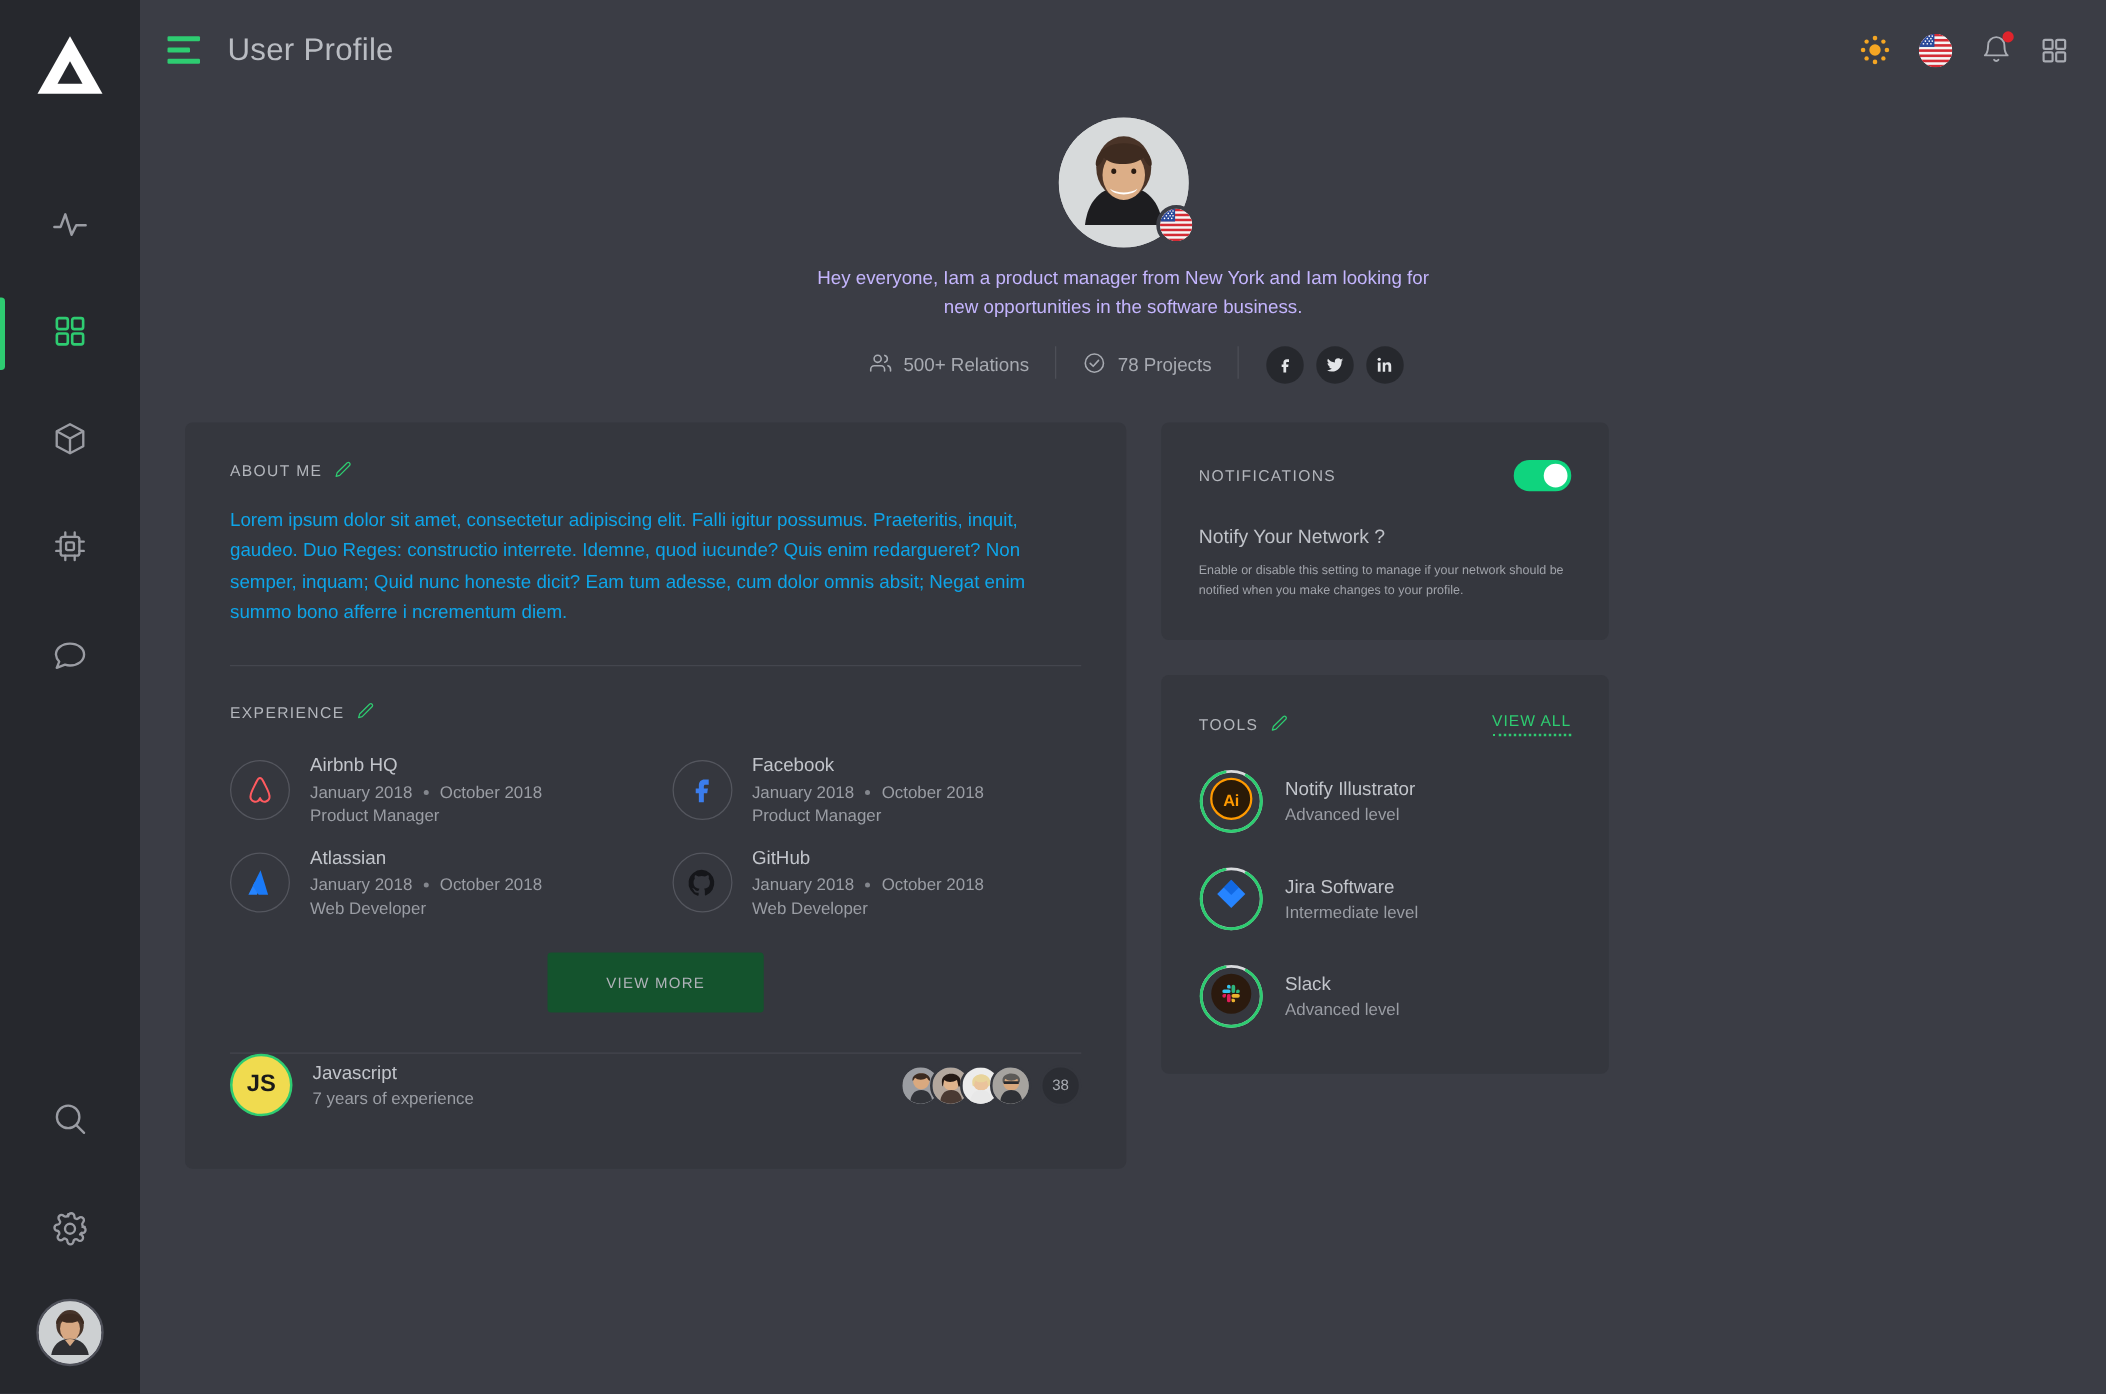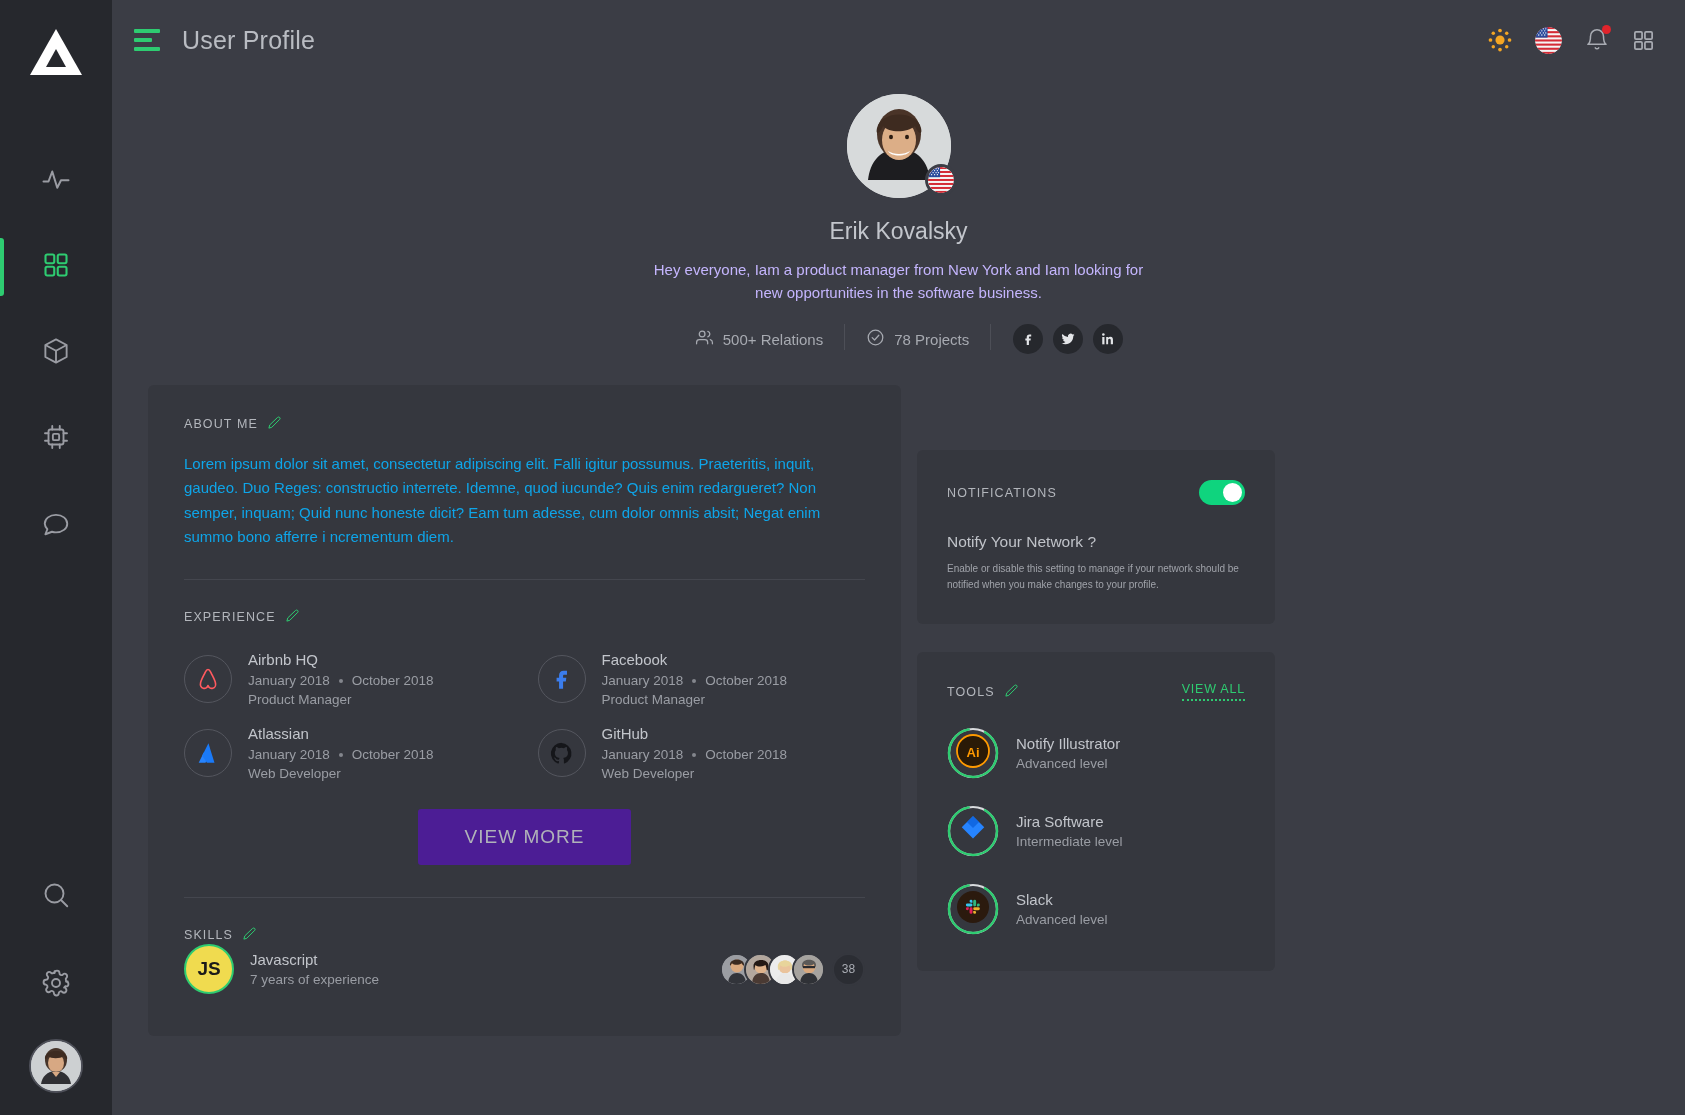--- a/index.html
+++ b/index.html
@@ -80,22 +80,22 @@
   .stat { display:flex; align-items:center; gap:9px; color:#a7aab1; font-size:15px; padding: 0 21px; }
   .stat-div { width:1px; height:26px; background:#4d4f57; }
   .socials { display:flex; align-items:center; gap:10px; padding-left: 22px; }
   .social {
     width:30px; height:30px; border-radius:50%; background:#26282d;
     display:flex; align-items:center; justify-content:center; cursor:pointer;
   }
 
   
   .content {
-    display: flex; gap: 16px; padding: 31px 36px 0 36px;
-    align-items: center;
+    display: flex; gap: 28px; padding: 31px 36px 0 36px;
+    align-items: flex-start;
   }
   .card { background: #35373e; border-radius: 6px; }
   .card-left { width: 753px; padding: 30px 36px 42px 36px; }
   .card-right { width: 358px; }
 
   .sec-label {
     font-size: 12.5px; letter-spacing: 1.1px; color: #b3b6bc;
     display:flex; align-items:center; gap:9px; font-weight: 400;
   }
   .pencil { display:block; cursor:pointer; }
@@ -113,21 +113,21 @@
     width:48px; height:48px; border-radius:50%; border:1px solid #54565e;
     display:flex; align-items:center; justify-content:center; flex:none; background:transparent;
   }
   .exp-company { font-size:15px; color:#c2c5cb; margin-bottom:5px; }
   .exp-dates { font-size:13.5px; color:#9a9da4; display:flex; align-items:center; gap:9px; margin-bottom:4px;}
   .exp-dot { width:4px; height:4px; border-radius:50%; background:#83868d; display:inline-block; }
   .exp-role { font-size:13.5px; color:#9a9da4; }
 
   .viewmore-wrap { display:flex; justify-content:center; margin-top: 28px; }
   .viewmore {
-    background:#4c1d95; border:none; color:#b0b3b9; font-size:19px; letter-spacing:1px;
+    background:#14532d; border:none; color:#b0b3b9; font-size:12px; letter-spacing:1px;
     padding: 17px 47px; border-radius:3px; cursor:pointer; font-family:inherit;
   }
 
   .skill-row { display:flex; align-items:center; }
   .skill-badge {
     width:50px; height:50px; border-radius:50%; background:#f0db4f;
     border:2px solid #2ecc71;
     display:flex; align-items:center; justify-content:center;
     color:#1a1a1a; font-weight:bold; font-size:19px; flex:none;
   }
@@ -391,21 +391,20 @@
                   <circle cx="11.2" cy="6.1" r=".7"></circle>
                 <circle cx="3.9" cy="8.3" r=".7"></circle>
                   <circle cx="7.1" cy="8.3" r=".7"></circle>
                   <circle cx="10.1" cy="8.3" r=".7"></circle>
               </g>
             </g>
           </svg>
         </div>
       </div>
 
-      <h1 class="profile-name">Erik Kovalsky</h1>
       <p class="profile-bio">Hey everyone,  Iam a product manager from New York and Iam looking for new opportunities in the software business.</p>
 
       <div class="stats">
         <div class="stat">
           <span>
             <svg width="19" height="19" viewBox="0 0 24 24" fill="none" stroke="#a7aab1" stroke-width="1.6" stroke-linecap="round" stroke-linejoin="round">
               <path d="M16 20v-1.8a3.6 3.6 0 0 0-3.6-3.6H5.6A3.6 3.6 0 0 0 2 18.2V20"></path>
               <circle cx="9" cy="7.6" r="3.6"></circle>
               <path d="M22 20v-1.8a3.6 3.6 0 0 0-2.7-3.5"></path>
               <path d="M16.2 4.2a3.6 3.6 0 0 1 0 6.9"></path>
@@ -544,28 +543,20 @@
           </div>
 
         </div>
 
         <div class="viewmore-wrap">
           <button class="viewmore">VIEW MORE</button>
         </div>
 
         <div class="divider" style="margin-top:32px"></div>
 
-        <div class="sec-label" style="margin-top:28px">
-          <span>SKILLS</span>
-          <span class="pencil">
-            <svg width="15" height="15" viewBox="0 0 24 24" fill="none" stroke="#2ecc71" stroke-width="1.6" stroke-linecap="round" stroke-linejoin="round">
-              <path d="M17.3 3.6a2.3 2.3 0 0 1 3.2 3.2L7.6 19.7 3 21l1.3-4.6z"></path>
-            </svg>
-          </span>
-        </div>
 
         <div class="skill-row">
           <div class="skill-badge">JS</div>
           <div class="skill-meta">
             <div class="skill-name">Javascript</div>
             <div class="skill-exp">7 years of experience</div>
           </div>
           <div class="skill-avatars">
             <div class="mini-av">
               <svg width="30" height="30" viewBox="0 0 30 30">

